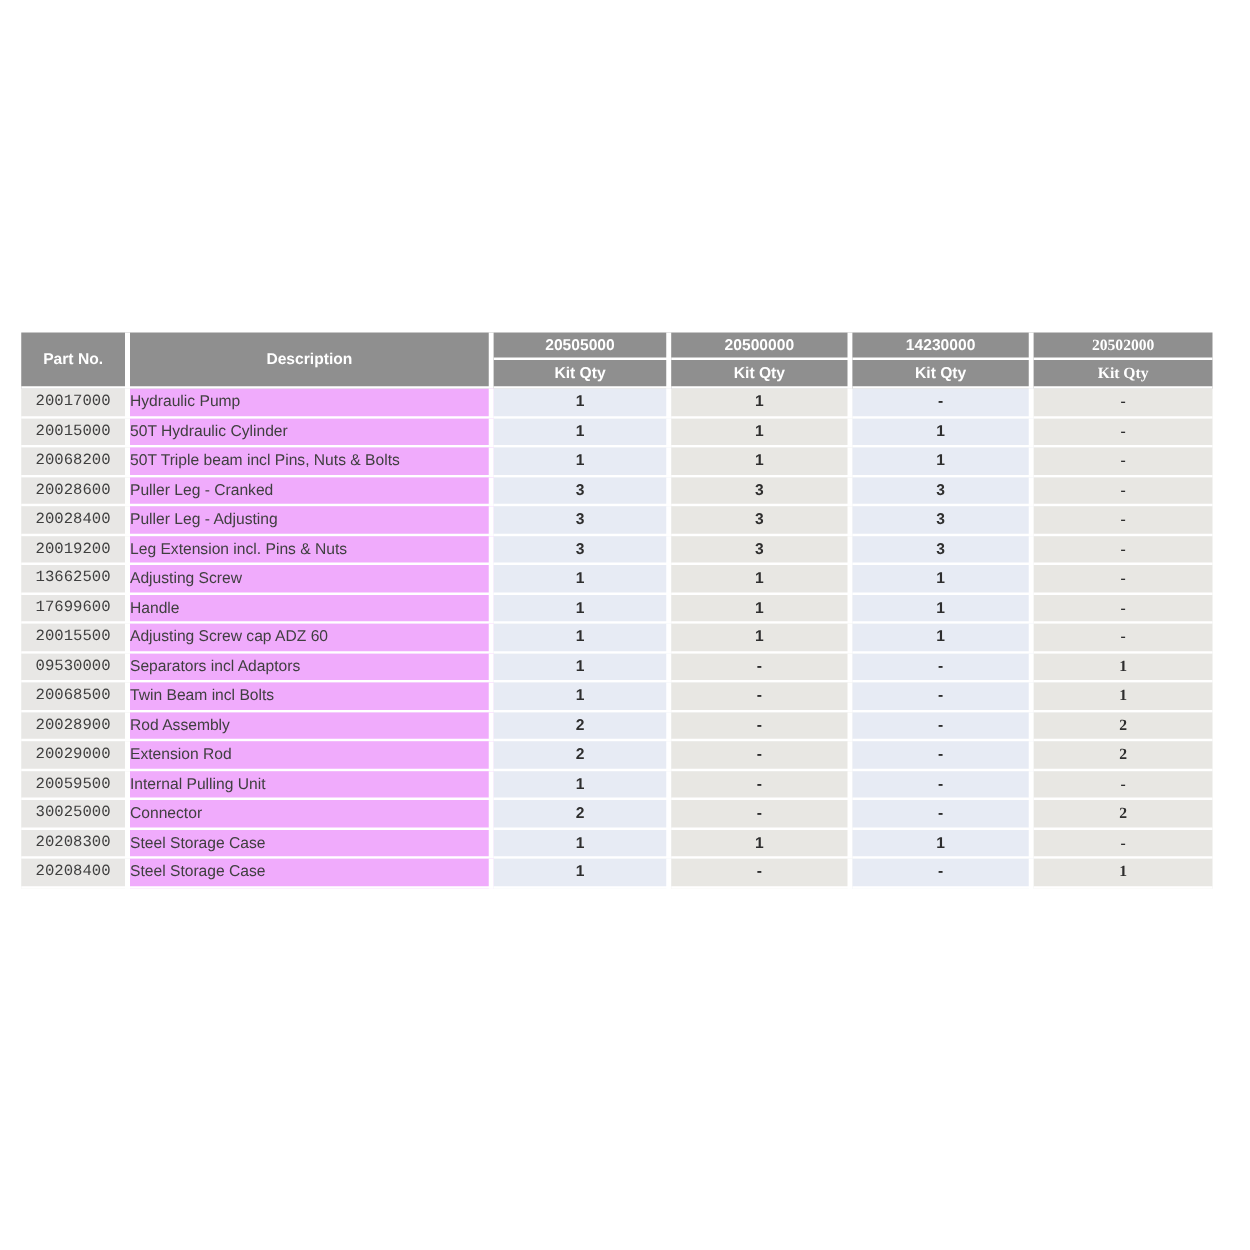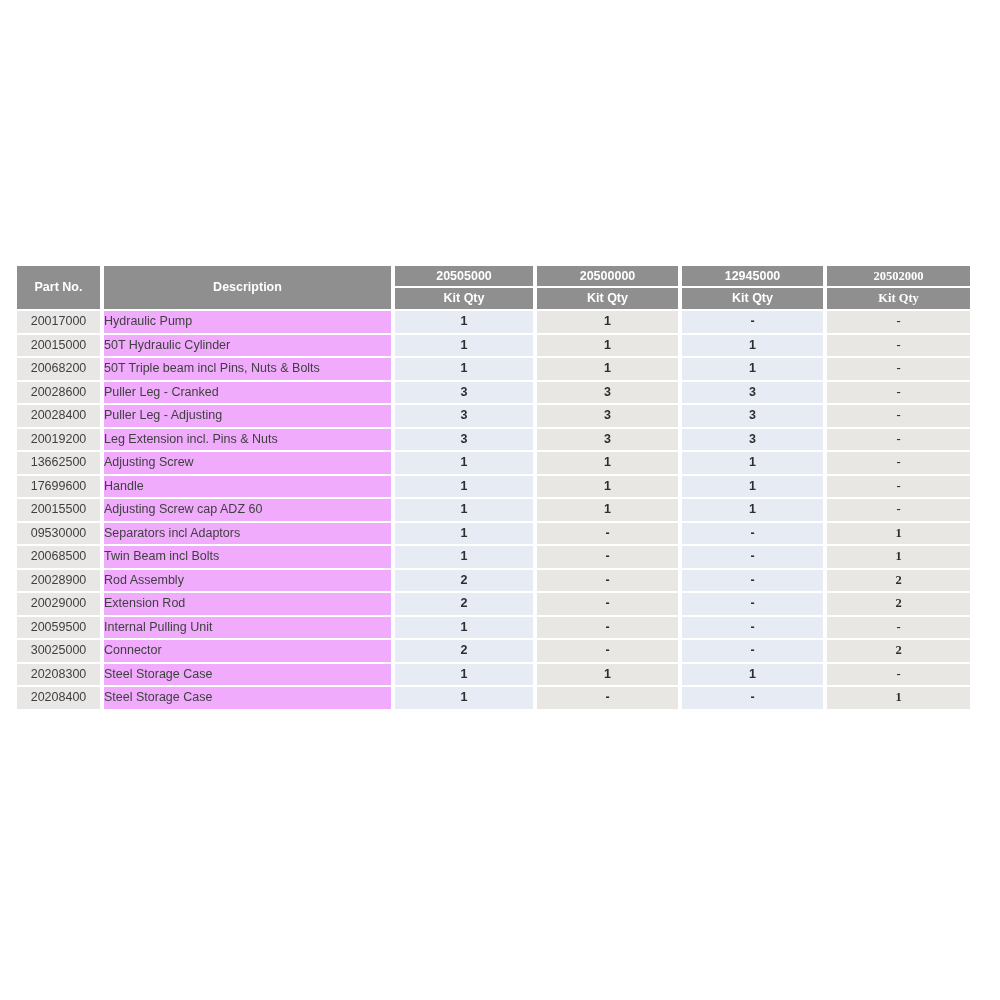--- a/index.html
+++ b/index.html
@@ -48,20 +48,21 @@
   th.h.sub  { height: 21px; line-height: 21px; }
   td {
     font-size: 12.5px;
     color: #3f3f3f;
     height: 21.5px;
     line-height: 21.5px;
   }
   td.part {
     background: #e8e7e5;
     text-align: center;
+    font-family: Liberation Mono, monospace;
   }
   td.desc {
     background: #f0abfc;
     text-align: left;
     padding-left: 9px;
   }
   td.qty {
     text-align: center;
     font-weight: bold;
     color: #2e2e2e;
@@ -81,21 +82,21 @@
       <col style="width:145px">
       <col style="width:145px">
       <col style="width:143px">
     </colgroup>
     <thead>
       <tr>
         <th class="h span2" rowspan="2">Part No.</th>
         <th class="h span2" rowspan="2">Description</th>
         <th class="h">20505000</th>
         <th class="h">20500000</th>
-        <th class="h">12945000</th>
+        <th class="h">14230000</th>
         <th class="h">20502000</th>
       </tr>
       <tr>
         <th class="h sub">Kit Qty</th>
         <th class="h sub">Kit Qty</th>
         <th class="h sub">Kit Qty</th>
         <th class="h sub">Kit Qty</th>
       </tr>
     </thead>
     <tbody id="tbody">

